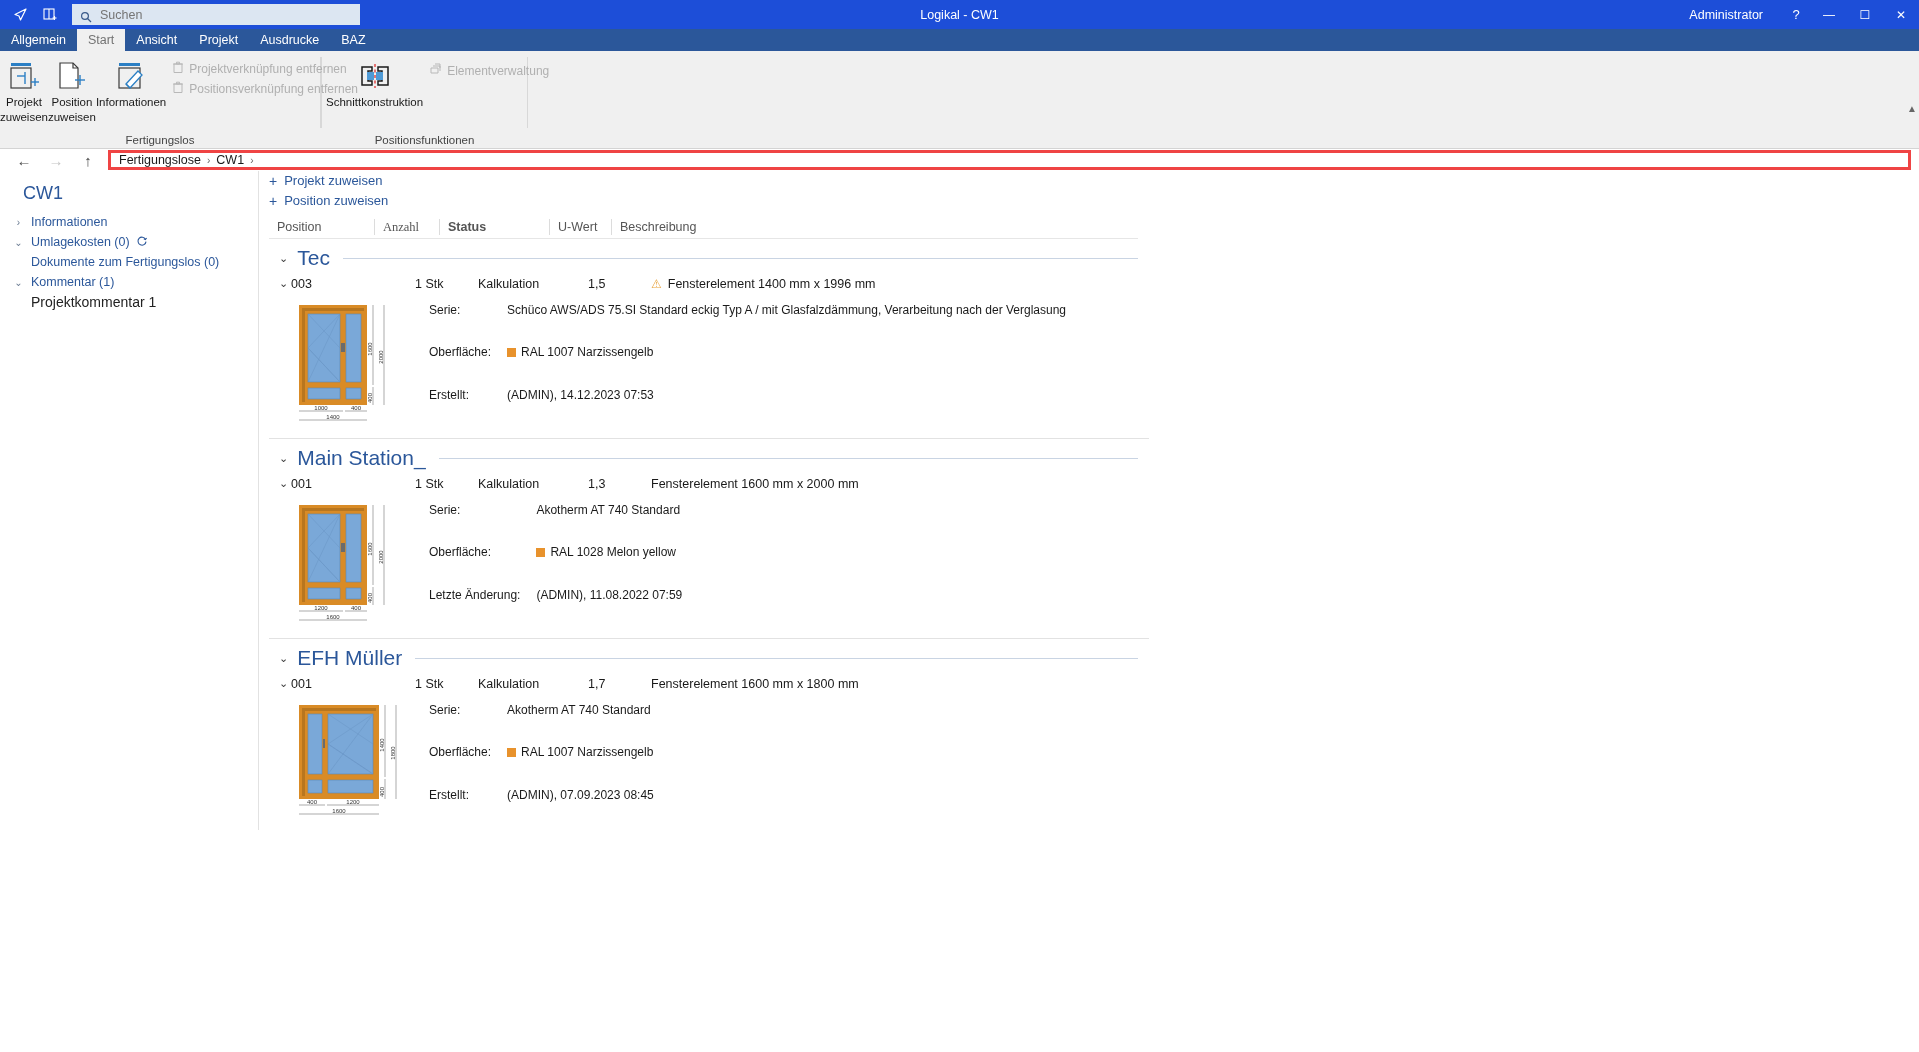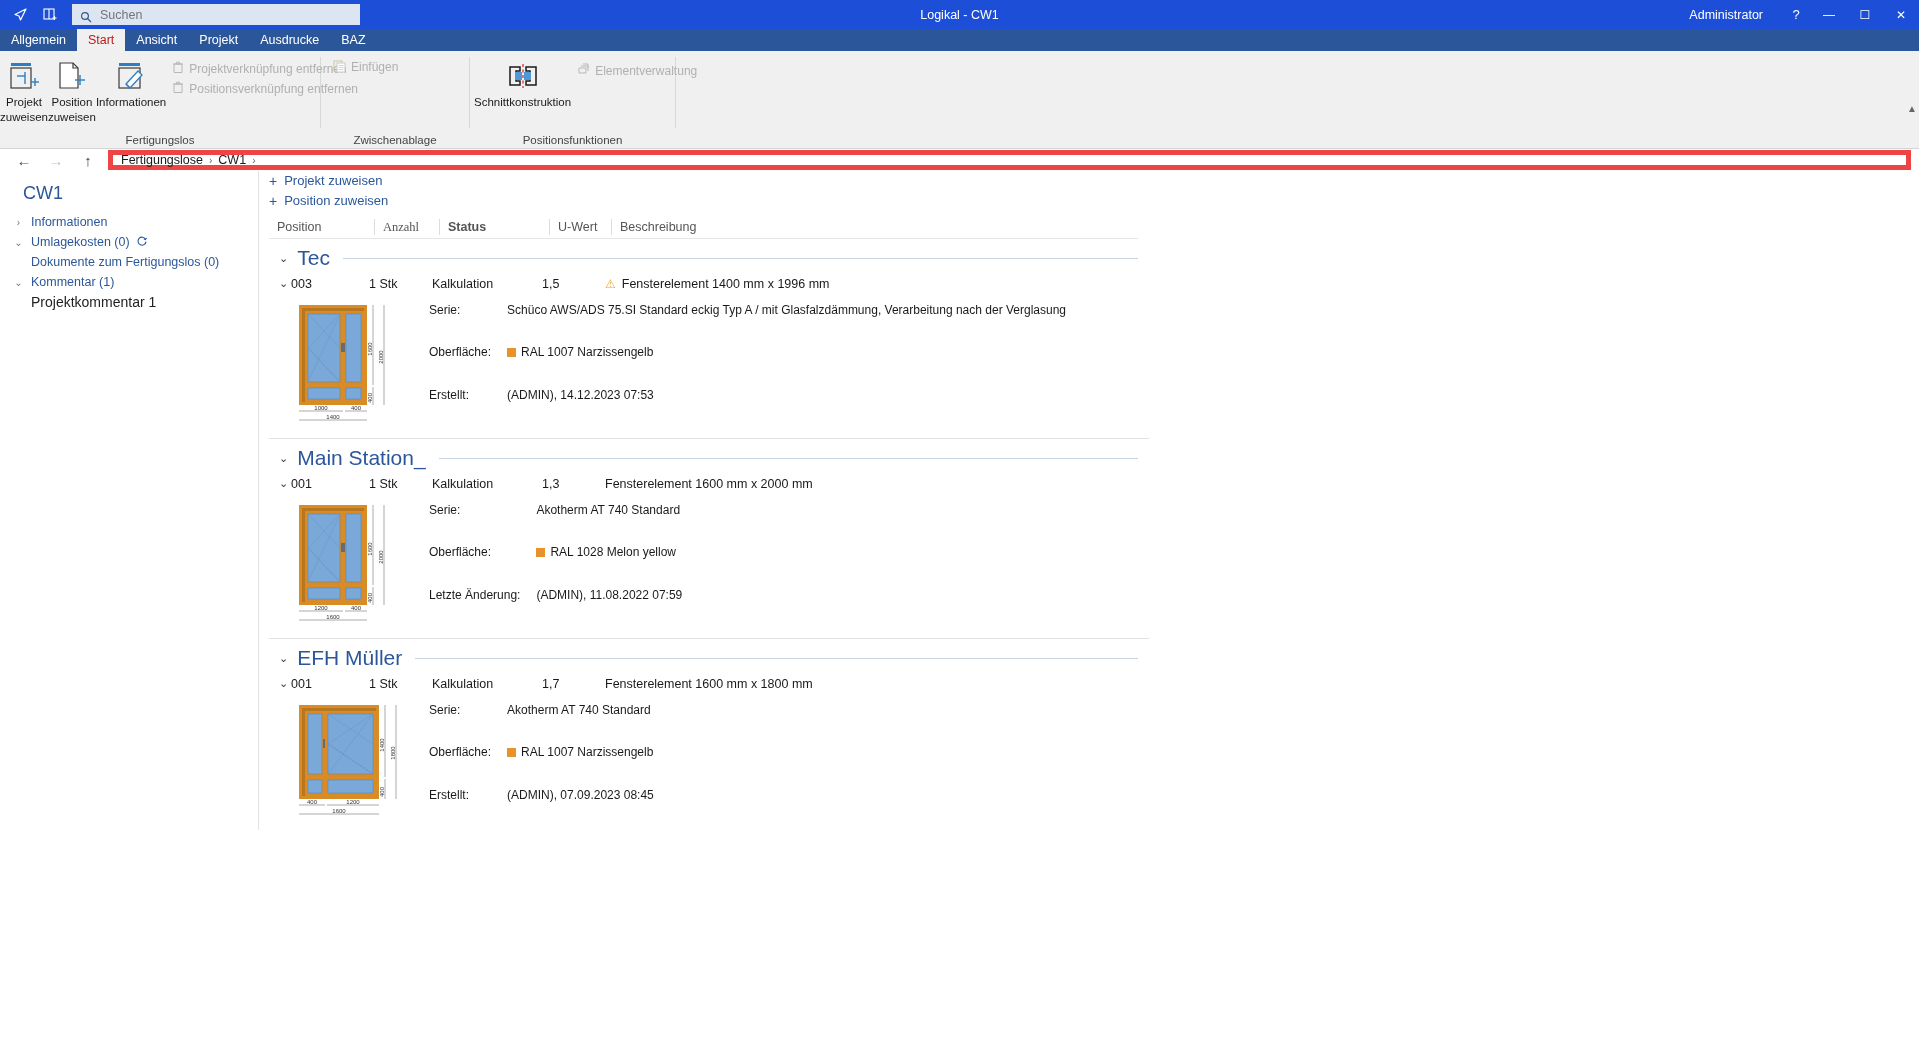--- a/index.html
+++ b/index.html
@@ -43,21 +43,21 @@
     width: 36px; height: 29px; display: flex; align-items: center;
     justify-content: center; font-size: 12px;
   }
 
   
   .menubar {
     height: 22px; background: #2b579a; display: flex; align-items: flex-end;
     font-size: 12.5px; color: #fff; position: relative;
   }
   .mtab { padding: 0 11px; height: 22px; line-height: 22px; white-space: nowrap; }
-  .mtab.active { background: #f0f0f0; color: #b91c1c; }
+  .mtab.active { background: #f0f0f0; color: #737373; }
 
   
   .ribbon {
     height: 98px; background: #f0f0f0; position: relative;
     border-bottom: 1px solid #d4d4d4; display: flex;
   }
   .rgroup { position: relative; height: 98px; display: flex; flex-direction: column; }
   .rgroup-body { flex: 1; display: flex; align-items: flex-start; padding-top: 6px; }
   .rgroup-label {
     height: 16px; font-size: 11.5px; color: #444; text-align: center;
@@ -84,21 +84,21 @@
   .navbar {
     height: 22px; display: flex; align-items: center; gap: 0;
     background: #fff; padding: 0 8px;
   }
   .navarrow {
     width: 32px; height: 22px; display: flex; align-items: center;
     justify-content: center; font-size: 15px; color: #4a4a4a;
   }
   .navarrow.dim { color: #c5c5c5; }
   .crumbs {
-    flex: 1; height: 20px; border: 5px solid #ef4444; background: #fff;
+    flex: 1; height: 20px; border: 3px solid #ef4444; background: #fff;
     display: flex; align-items: center; padding: 0 8px; gap: 6px;
     font-size: 12.5px; color: #1a1a1a; margin-left: 4px;
   }
   .crumb-sep { color: #666; font-size: 10px; }
 
   
   .main { display: flex; height: calc(1052px - 29px - 22px - 98px - 22px); }
   .sidebar { width: 248px; background: #fff; padding: 10px 0 0 10px; }
   .side-title { font-size: 18px; color: #2b579a; margin: 2px 0 8px 13px; }
   .side-item {
@@ -143,21 +143,21 @@
     padding: 7px 0 3px 10px;
   }
   .grouphdr .chev { font-size: 11px; color: #3c3c3c; }
   .grouphdr .gname { font-size: 21px; color: #2b579a; white-space: nowrap; }
   .grouphdr .gline { flex: 1; height: 1px; background: #c9d4e3; margin-left: 4px; }
 
   .row { display: flex; align-items: flex-start; padding-top: 4px; }
   .row .chev { width: 22px; font-size: 11px; color: #3c3c3c; padding-left: 10px; }
   .cell { font-size: 12.5px; color: #1a1a1a; padding-top: 0px; }
   .rc-pos { width: 78px; }
-  .rc-anz { width: 63px; }
+  .rc-anz { width: 63px; margin-left: 46px; }
   .rc-sta { width: 110px; }
   .rc-uw  { width: 63px; }
 
   .descline { display: flex; align-items: center; gap: 6px; font-size: 12.5px; color: #1a1a1a; }
   .warn { color: #e8a33d; font-size: 12px; }
 
   .detailblock { display: flex; padding-left: 18px; margin-top: 10px; }
   .preview { width: 140px; }
   .detail-tbl { font-size: 12px; color: #1a1a1a; }
   .detail-tbl tr { height: 13.5px; }
@@ -286,37 +286,20 @@
           </span>
           <span>Positionsverknüpfung entfernen</span>
         </div>
       </div>
     </div>
     <div class="rgroup-label">Fertigungslos</div>
   </div>
 
   <div class="rsep"></div>
 
-  <div class="rgroup" style="width:148px">
-    <div class="rgroup-body" style="padding-left:6px">
-      <div class="smallrow">
-        <span>
-          <svg width="13" height="14" viewBox="0 0 13 14">
-            <rect x="1" y="2" width="8" height="10" fill="none" stroke="#d2c2a8" stroke-width="1"></rect>
-            <rect x="4" y="4" width="8" height="9" fill="#fff" stroke="#c9c9c9" stroke-width="1"></rect>
-            <line x1="5.5" y1="6.5" x2="10.5" y2="6.5" stroke="#c9c9c9" stroke-width=".8"></line>
-            <line x1="5.5" y1="8.5" x2="10.5" y2="8.5" stroke="#c9c9c9" stroke-width=".8"></line>
-            <line x1="5.5" y1="10.5" x2="10.5" y2="10.5" stroke="#c9c9c9" stroke-width=".8"></line>
-          </svg>
-        </span>
-        <span>Einfügen</span>
-      </div>
-    </div>
-    <div class="rgroup-label">Zwischenablage</div>
-  </div>
 
   <div class="rsep"></div>
 
   <div class="rgroup" style="width:205px">
     <div class="rgroup-body" style="padding-left:4px">
       <div class="bigbtn" style="width:104px">
         <span class="gl">
           <svg width="40" height="30" viewBox="0 0 40 30">
             <path d="M7 6 h10 v4 h-4 v10 h4 v4 h-10 z" fill="none" stroke="#1a1a1a" stroke-width="1.5"></path>
             <rect x="12" y="11" width="7" height="8" fill="#4f9ad6"></rect>

